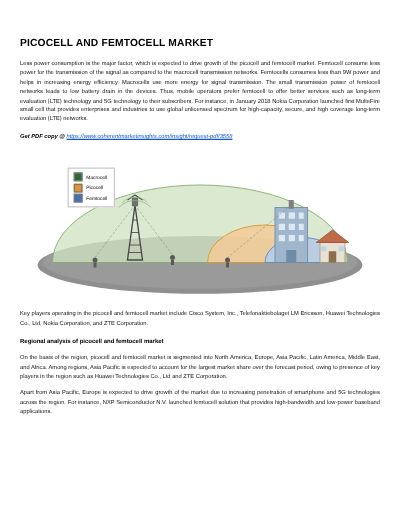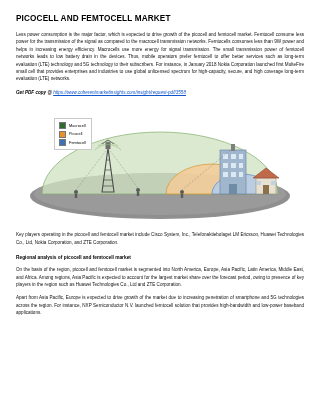--- a/index.html
+++ b/index.html
@@ -12,21 +12,21 @@
     background: #ffffff;
     font-family: "Liberation Sans", sans-serif;
     color: #000000;
     overflow: hidden;
   }
   .page {
     position: relative;
     width: 320px;
     height: 414px;
     box-sizing: border-box;
-    padding: 14px 16px 0 16px;
+    padding: 30px 16px 0 16px;
   }
   .doc-title {
     font-size: 8.2px;
     font-weight: bold;
     letter-spacing: 0.15px;
     color: #000;
     margin: 0 0 7px 0;
     line-height: 1.2;
   }
   .para {

